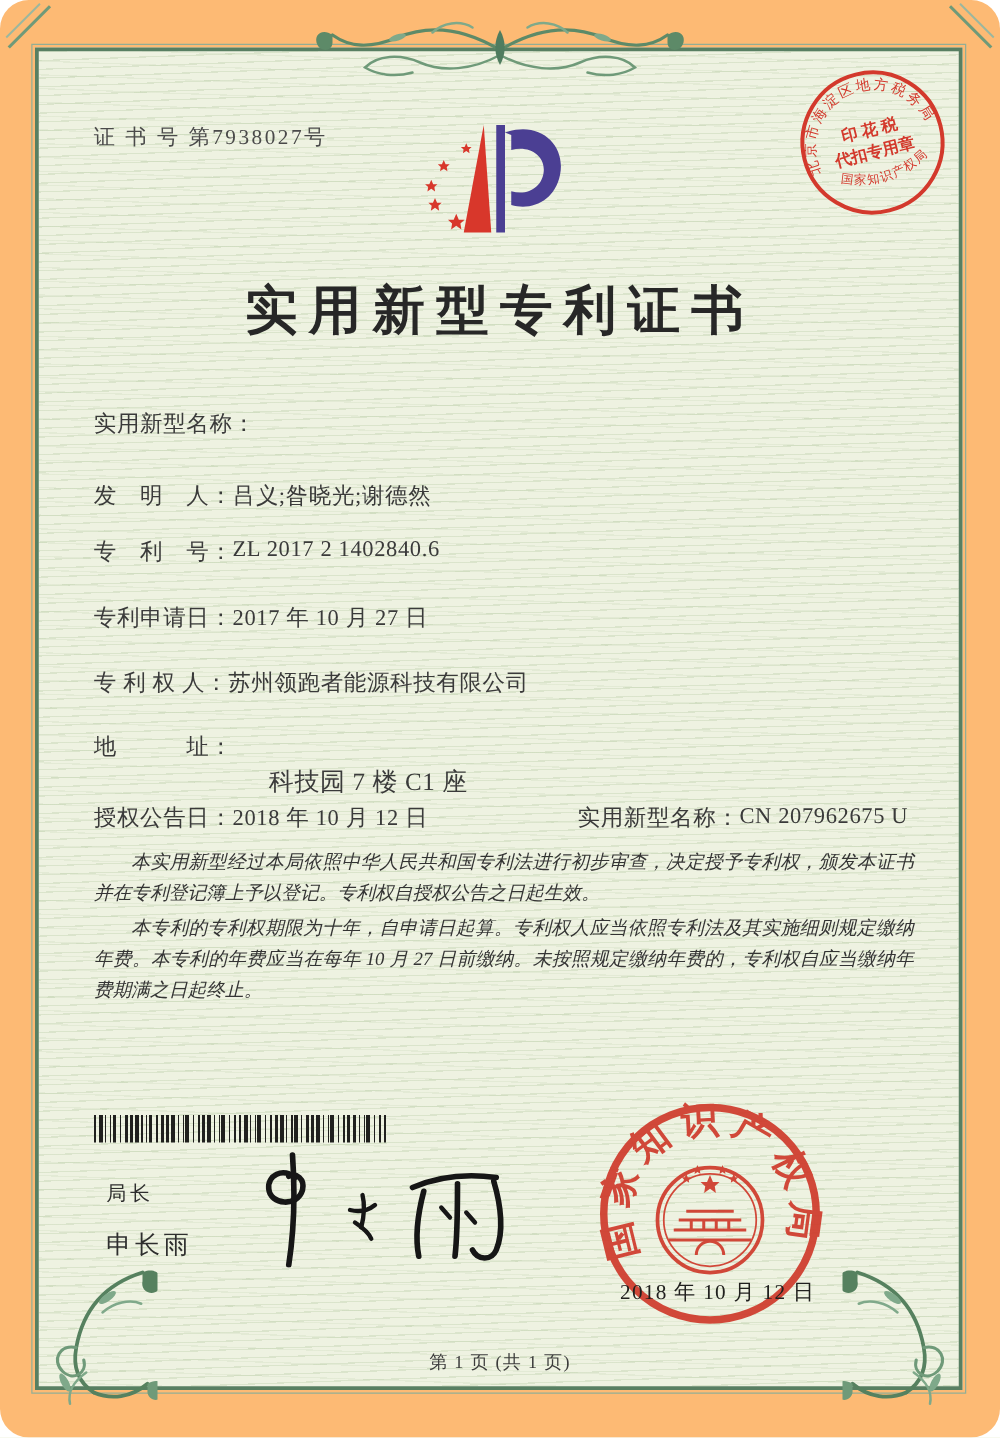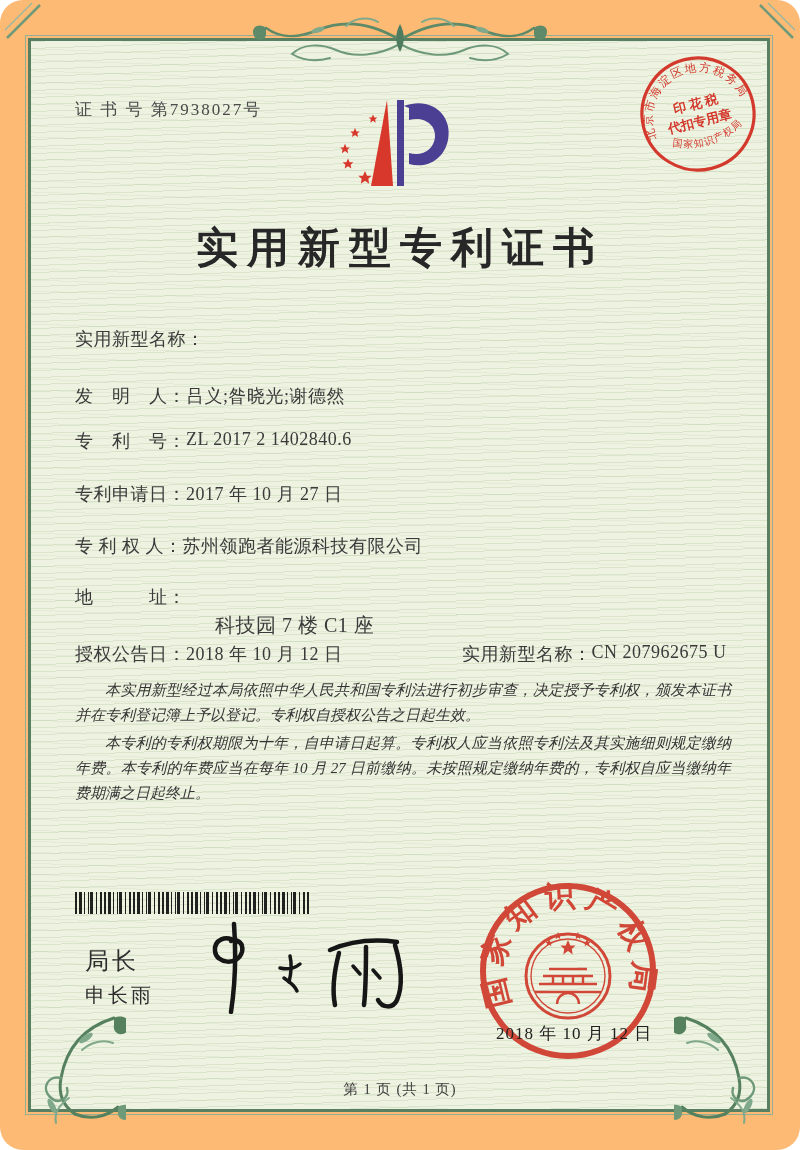--- a/index.html
+++ b/index.html
@@ -41,21 +41,21 @@
     background:repeating-linear-gradient(90deg,
       #20201e 0 2px, rgba(0,0,0,0) 2px 4px,
       #20201e 4px 7px, rgba(0,0,0,0) 7px 9px,
       #20201e 9px 10px, rgba(0,0,0,0) 10px 13px,
       #20201e 13px 14px, rgba(0,0,0,0) 14px 15px,
       #20201e 15px 18px, rgba(0,0,0,0) 18px 21px,
       #20201e 21px 22px, rgba(0,0,0,0) 22px 25px,
       #20201e 25px 27px, rgba(0,0,0,0) 27px 29px);
   }
   
-  .signer-role{position:absolute; left:85px; top:945px; font-size:24px; color:#2e2e2e; letter-spacing:3px;text-align:center;}
+  .signer-role{position:absolute; left:85px; top:945px; font-size:16px; color:#2e2e2e; letter-spacing:3px;text-align:center;}
   .signer-name{position:absolute; left:85px; top:982px; font-size:20px; color:#2e2e2e; letter-spacing:3px;}
   .signature{position:absolute; left:198px; top:912px;}
   .seal{position:absolute; left:477px; top:880px;}
   .seal-date{position:absolute; left:496px; top:1022px; font-size:17px; color:#20201e; letter-spacing:1px;}
   .footer{position:absolute; left:0; top:1080px; width:100%; text-align:center;
           font-size:14.5px; color:#3c3c3c; letter-spacing:1px;}
   .tax-stamp{position:absolute; left:636px; top:52px;}
   .logo{position:absolute; left:330px; top:94px;}
 </style>
 </head>

